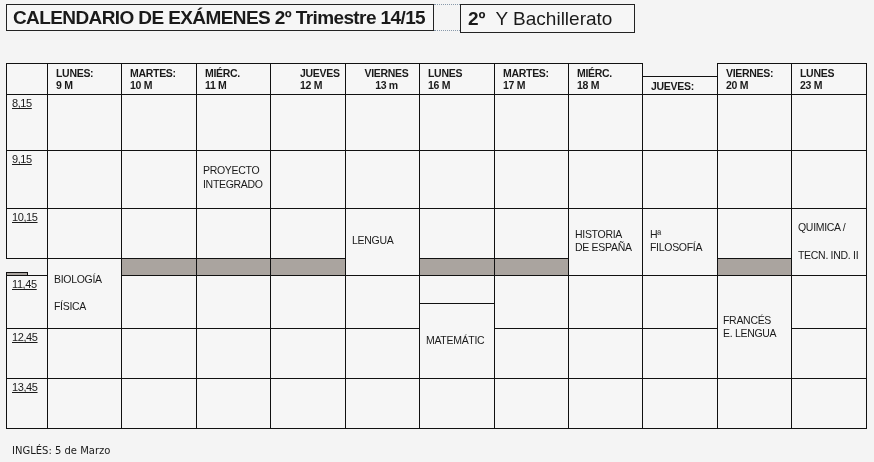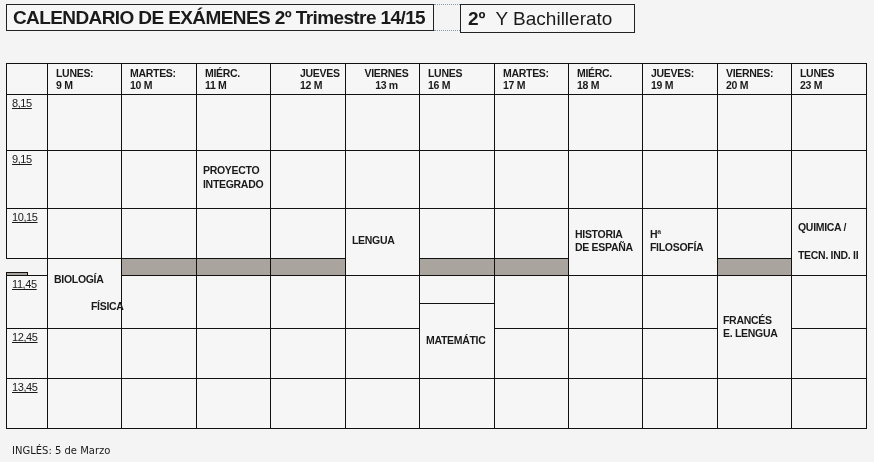--- a/index.html
+++ b/index.html
@@ -24,21 +24,21 @@
   }
   .group-box .num { font-weight: bold; margin-right: 10px; }
   .grid { position: absolute; left: 0; top: 0; }
   .cell {
     position: absolute; box-sizing: border-box; border: 1px solid #111;
     background: #f6f6f6; font-size: 10.5px; letter-spacing: -0.3px;
   }
   .hdr { font-weight: bold; font-size: 10.5px; line-height: 12px; padding: 3px 0 0 8px; }
   .time { font-size: 11px; padding: 2px 0 0 5px; letter-spacing: -0.4px; text-decoration: underline; }
   .break { background: #aaa49f; }
-  .exam { position: absolute; font-size: 10.5px; line-height: 13px; letter-spacing: -0.3px; white-space: nowrap; font-weight: bold; }
+  .exam { position: absolute; font-size: 10.5px; line-height: 13px; letter-spacing: -0.3px; white-space: nowrap; }
   .footer { position: absolute; left: 12px; top: 445px; font-size: 10px; font-family: "DejaVu Sans", sans-serif; }
 </style>
 </head>
 <body>
 
 <div class="title-box">CALENDARIO DE EXÁMENES  2º Trimestre 14/15</div>
 <div class="dotted-line"></div>
 <div class="group-box">
   <span class="num">2º</span><span>Y  Bachillerato</span>
 </div>
@@ -70,21 +70,21 @@
       <div>16 M</div>
     </div>
     <div class="cell hdr" style="left: 494px; top: 63px; width: 75px; height: 32px;">
       <div>MARTES:</div>
       <div>17 M</div>
     </div>
     <div class="cell hdr" style="left: 568px; top: 63px; width: 75px; height: 32px;">
       <div>MIÉRC.</div>
       <div>18 M</div>
     </div>
-    <div class="cell hdr" style="left: 642px; top: 63px; width: 76px; height: 32px;">
+    <div class="cell hdr" style="left: 642px; top: 76px; width: 76px; height: 32px;">
       <div>JUEVES:</div>
       <div>19 M</div>
     </div>
     <div class="cell hdr" style="left: 717px; top: 63px; width: 75px; height: 32px;">
       <div>VIERNES:</div>
       <div>20 M</div>
     </div>
     <div class="cell hdr" style="left: 791px; top: 63px; width: 76px; height: 32px;">
       <div>LUNES</div>
       <div>23 M</div>
@@ -184,19 +184,19 @@
     <div class="exam" style="left: 203px; top: 164px;">PROYECTO</div>
     <div class="exam" style="left: 203px; top: 178px;">INTEGRADO</div>
     <div class="exam" style="left: 352px; top: 234px;">LENGUA</div>
     <div class="exam" style="left: 575px; top: 228px;">HISTORIA</div>
     <div class="exam" style="left: 575px; top: 241px;">DE ESPAÑA</div>
     <div class="exam" style="left: 650px; top: 228px;">Hª</div>
     <div class="exam" style="left: 650px; top: 241px;">FILOSOFÍA</div>
     <div class="exam" style="left: 798px; top: 221px;">QUIMICA /</div>
     <div class="exam" style="left: 798px; top: 249px;">TECN. IND. II</div>
     <div class="exam" style="left: 54px; top: 273px;">BIOLOGÍA</div>
-    <div class="exam" style="left: 54px; top: 300px; margin-left: 37px;">FÍSICA</div>
+    <div class="exam" style="left: 54px; top: 300px;">FÍSICA</div>
     <div class="exam" style="left: 426px; top: 334px;">MATEMÁTIC</div>
     <div class="exam" style="left: 723px; top: 314px;">FRANCÉS</div>
     <div class="exam" style="left: 723px; top: 327px;">E. LENGUA</div>
   </div>
 
 <div class="footer">INGLÉS: 5  de Marzo</div>
 
 </body></html>

